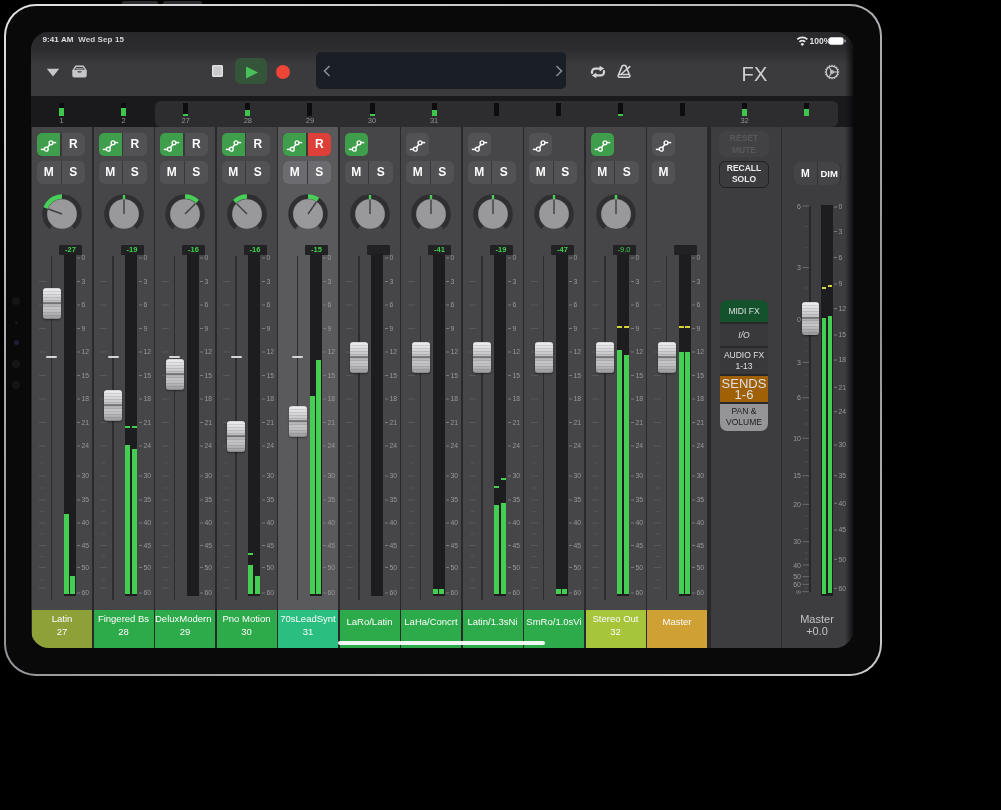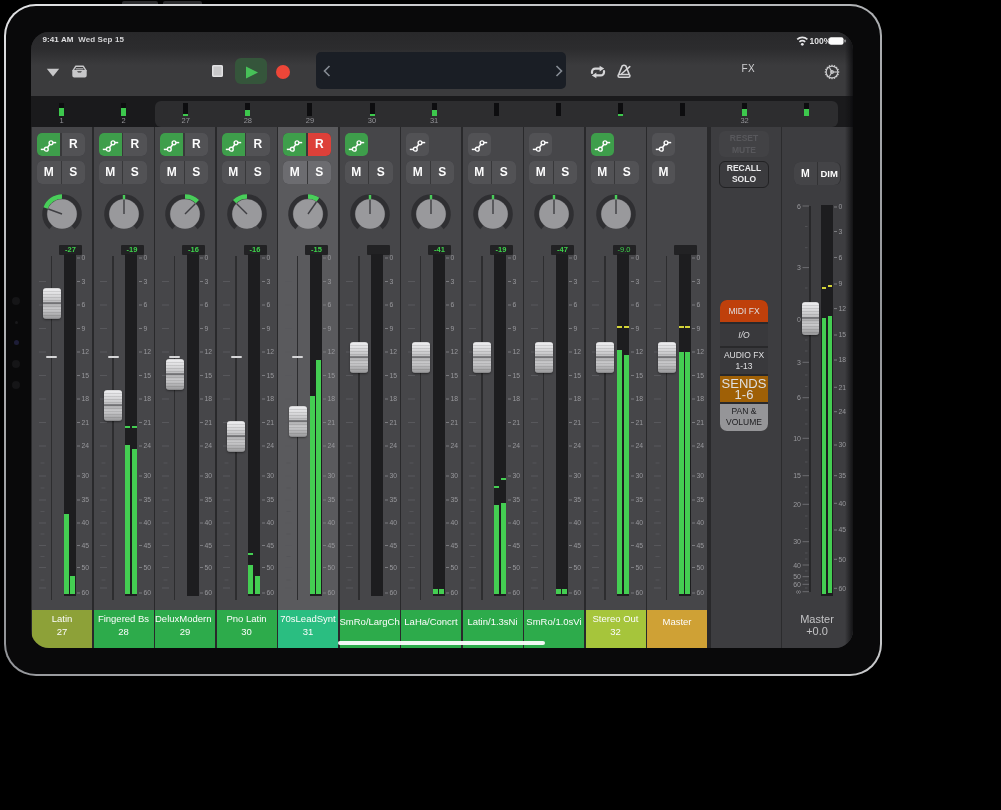--- a/index.html
+++ b/index.html
@@ -61,21 +61,21 @@
         <path d="M2,8 V6.8 A3.2,3.2 0 0 1 5.2,3.6 H10" fill="none" stroke="#d8d8da" stroke-width="2.2" stroke-linecap="round"></path>
         <polygon points="9.6,0.8 14.2,3.6 9.6,6.4" fill="#d8d8da"></polygon>
         <path d="M14,6 V7.2 A3.2,3.2 0 0 1 10.8,10.4 H6" fill="none" stroke="#d8d8da" stroke-width="2.2" stroke-linecap="round"></path>
         <polygon points="6.4,7.6 1.8,10.4 6.4,13.2" fill="#d8d8da"></polygon>
       </svg>
 <svg width="15" height="15" viewBox="0 0 15 15" style="position:absolute;left:586px;top:31.5px">
         <path d="M1.8,10.2 L5.2,1.9 Q7,0.5 8.8,1.9 L12.2,10.2" fill="none" stroke="#d8d8da" stroke-width="1.6" stroke-linejoin="round"></path>
         <rect x="1" y="10.4" width="12" height="2.9" rx="1.45" fill="none" stroke="#d8d8da" stroke-width="1.5"></rect>
         <line x1="4.6" y1="9.8" x2="12.8" y2="2.6" stroke="#d8d8da" stroke-width="1.5" stroke-linecap="round"></line>
       </svg>
-<div style="left:710.5px;top:30.5px;width:30px;height:18px;font-size:10px;color:#d2d2d4;letter-spacing:0.3px">FX</div>
+<div style="left:710.5px;top:30.5px;width:30px;height:18px;font-size:20px;color:#d2d2d4;letter-spacing:0.3px">FX</div>
 <svg width="16" height="16" viewBox="0 0 16 16" style="position:absolute;left:792.5px;top:31.8px">
         <circle cx="8" cy="8" r="5.9" fill="none" stroke="#cfcfd1" stroke-width="1.3"></circle>
         <line x1="8.00" y1="2.10" x2="8.00" y2="0.70" stroke="#cfcfd1" stroke-width="1.1"></line>
         <line x1="10.26" y1="2.55" x2="10.79" y2="1.26" stroke="#cfcfd1" stroke-width="1.1"></line>
         <line x1="12.17" y1="3.83" x2="13.16" y2="2.84" stroke="#cfcfd1" stroke-width="1.1"></line>
         <line x1="13.45" y1="5.74" x2="14.74" y2="5.21" stroke="#cfcfd1" stroke-width="1.1"></line>
         <line x1="13.90" y1="8.00" x2="15.30" y2="8.00" stroke="#cfcfd1" stroke-width="1.1"></line>
         <line x1="13.45" y1="10.26" x2="14.74" y2="10.79" stroke="#cfcfd1" stroke-width="1.1"></line>
         <line x1="12.17" y1="12.17" x2="13.16" y2="13.16" stroke="#cfcfd1" stroke-width="1.1"></line>
         <line x1="10.26" y1="13.45" x2="10.79" y2="14.74" stroke="#cfcfd1" stroke-width="1.1"></line>
@@ -474,21 +474,21 @@
         <text x="4.5" y="319.7" font-size="6.8" fill="#9b9b9f" font-family="Liberation Sans">50</text>
         <line x1="0" y1="343.0" x2="3" y2="343.0" stroke="#7c7c80" stroke-width="1"></line>
         <text x="4.5" y="345.2" font-size="6.8" fill="#9b9b9f" font-family="Liberation Sans">60</text>
       </svg>
 <div class="" style="left:217.0px;top:533px;width:5.3px;height:29px;background:#45d153"></div>
 <div class="" style="left:223.7px;top:544px;width:5.3px;height:18px;background:#45d153"></div>
 <div class="" style="left:217.0px;top:521px;width:5.3px;height:2.2px;background:#45d153"></div>
 <div class="" style="left:196.0px;top:388.5px;width:18px;height:31px;border-radius:3px;background:repeating-linear-gradient(180deg,rgba(0,0,0,0.10) 0 1px,rgba(255,255,255,0) 1px 3px),linear-gradient(180deg,#f2f2f4 0%,#e2e2e4 18%,#c6c6c8 42%,#b2b2b4 52%,#cdcdcf 68%,#99999b 100%);box-shadow:0 1px 2px rgba(0,0,0,0.4)"></div>
 <div class="" style="left:196.0px;top:402.8px;width:18px;height:2.2px;background:rgba(70,70,74,0.5)"></div>
 <div class="" style="left:185.5px;top:577.5px;width:60px;height:38.5px;background:#2eae4c"></div>
-<div class="" style="left:185.5px;top:581px;width:60px;height:11px;font-size:9.5px;color:#fff;text-align:center;line-height:11px">Pno Latin</div>
+<div class="" style="left:185.5px;top:581px;width:60px;height:11px;font-size:9.5px;color:#fff;text-align:center;line-height:11px">Pno Motion</div>
 <div class="" style="left:185.5px;top:594px;width:60px;height:11px;font-size:9.5px;color:#fff;text-align:center;line-height:11px">30</div>
 <div class="" style="left:247.0px;top:95px;width:60px;height:482.5px;background:#5c5c5f"></div>
 <div class="" style="left:252.0px;top:100.5px;width:48px;height:23px;border-radius:5px;overflow:hidden;background:#39393b"></div>
 <div class="" style="left:252.0px;top:100.5px;width:23.5px;height:23px;border-radius:5px 0 0 5px;overflow:hidden">
         <svg width="23" height="23" viewBox="0 0 23 23" style="position:absolute;left:0;top:0">
           <rect width="23" height="23" fill="#3fa04c"></rect>
           <line x1="3.8" y1="16.4" x2="7.5" y2="16.4" stroke="#fff" stroke-width="1.5"></line>
           <line x1="15.5" y1="9.6" x2="19.2" y2="9.6" stroke="#fff" stroke-width="1.5"></line>
           <line x1="9.3" y1="16.2" x2="14" y2="9.8" stroke="#fff" stroke-width="1.5"></line>
           <circle cx="9.3" cy="16.2" r="1.9" fill="#3fa04c" stroke="#fff" stroke-width="1.4"></circle>
@@ -648,21 +648,21 @@
         <line x1="0" y1="295.5" x2="3" y2="295.5" stroke="#7c7c80" stroke-width="1"></line>
         <text x="4.5" y="297.7" font-size="6.8" fill="#9b9b9f" font-family="Liberation Sans">45</text>
         <line x1="0" y1="317.5" x2="3" y2="317.5" stroke="#7c7c80" stroke-width="1"></line>
         <text x="4.5" y="319.7" font-size="6.8" fill="#9b9b9f" font-family="Liberation Sans">50</text>
         <line x1="0" y1="343.0" x2="3" y2="343.0" stroke="#7c7c80" stroke-width="1"></line>
         <text x="4.5" y="345.2" font-size="6.8" fill="#9b9b9f" font-family="Liberation Sans">60</text>
       </svg>
 <div class="" style="left:319.0px;top:309.5px;width:18px;height:31px;border-radius:3px;background:repeating-linear-gradient(180deg,rgba(0,0,0,0.10) 0 1px,rgba(255,255,255,0) 1px 3px),linear-gradient(180deg,#f2f2f4 0%,#e2e2e4 18%,#c6c6c8 42%,#b2b2b4 52%,#cdcdcf 68%,#99999b 100%);box-shadow:0 1px 2px rgba(0,0,0,0.4)"></div>
 <div class="" style="left:319.0px;top:323.8px;width:18px;height:2.2px;background:rgba(70,70,74,0.5)"></div>
 <div class="" style="left:308.5px;top:577.5px;width:60px;height:38.5px;background:#2eae4c"></div>
-<div class="" style="left:308.5px;top:584px;width:60px;height:11px;font-size:9.5px;color:#fff;text-align:center;line-height:11px">SmRo/LargCh</div>
+<div class="" style="left:308.5px;top:584px;width:60px;height:11px;font-size:9.5px;color:#fff;text-align:center;line-height:11px">LaRo/Latin</div>
 <div class="" style="left:370.0px;top:95px;width:60px;height:482.5px;background:#47474a"></div>
 <div class="" style="left:375.0px;top:100.5px;width:23px;height:23px;border-radius:5px;overflow:hidden">
         <svg width="23" height="23" viewBox="0 0 23 23" style="position:absolute;left:0;top:0">
           <rect width="23" height="23" fill="#535357"></rect>
           <line x1="3.8" y1="16.4" x2="7.5" y2="16.4" stroke="#fff" stroke-width="1.5"></line>
           <line x1="15.5" y1="9.6" x2="19.2" y2="9.6" stroke="#fff" stroke-width="1.5"></line>
           <line x1="9.3" y1="16.2" x2="14" y2="9.8" stroke="#fff" stroke-width="1.5"></line>
           <circle cx="9.3" cy="16.2" r="1.9" fill="#535357" stroke="#fff" stroke-width="1.4"></circle>
           <circle cx="14" cy="9.8" r="1.9" fill="#535357" stroke="#fff" stroke-width="1.4"></circle>
         </svg>
@@ -1079,21 +1079,21 @@
 <div class="" style="left:654.2px;top:320px;width:5.3px;height:242px;background:#45d153"></div>
 <div class="" style="left:647.5px;top:294px;width:5.3px;height:2.2px;background:#d6d639"></div>
 <div class="" style="left:654.2px;top:294px;width:5.3px;height:2.2px;background:#d6d639"></div>
 <div class="" style="left:626.5px;top:309.5px;width:18px;height:31px;border-radius:3px;background:repeating-linear-gradient(180deg,rgba(0,0,0,0.10) 0 1px,rgba(255,255,255,0) 1px 3px),linear-gradient(180deg,#f2f2f4 0%,#e2e2e4 18%,#c6c6c8 42%,#b2b2b4 52%,#cdcdcf 68%,#99999b 100%);box-shadow:0 1px 2px rgba(0,0,0,0.4)"></div>
 <div class="" style="left:626.5px;top:323.8px;width:18px;height:2.2px;background:rgba(70,70,74,0.5)"></div>
 <div class="" style="left:616.0px;top:577.5px;width:60px;height:38.5px;background:#d2a336"></div>
 <div class="" style="left:616.0px;top:584px;width:60px;height:11px;font-size:9.5px;color:#fff;text-align:center;line-height:11px">Master</div>
 <div class="" style="left:688px;top:99px;width:50px;height:26px;background:#434346;border-radius:6px;font-size:8.5px;font-weight:700;color:#5a5a5e;text-align:center;line-height:12px;padding-top:1px;box-sizing:border-box">RESET<br>MUTE</div>
 <div class="" style="left:688px;top:129px;width:50px;height:27px;background:#3c3c3f;border:1.6px solid #232325;border-radius:6px;font-size:8.5px;font-weight:700;color:#ededef;text-align:center;line-height:11px;padding-top:1px;box-sizing:border-box">RECALL<br>SOLO</div>
 <div class="" style="left:689px;top:267.5px;width:48px;height:131px;background:#2a2a2c;border-radius:7px"></div>
-<div class="" style="left:689px;top:267.5px;width:48px;height:22px;background:#c2410c;border-radius:7px 7px 0 0;font-size:8.5px;color:#e2e2e4;text-align:center;line-height:22px;">MIDI FX</div>
+<div class="" style="left:689px;top:267.5px;width:48px;height:22px;background:#14532d;border-radius:7px 7px 0 0;font-size:8.5px;color:#e2e2e4;text-align:center;line-height:22px;">MIDI FX</div>
 <div class="" style="left:689px;top:291.5px;width:48px;height:22px;background:#3a3a3d;border-radius:0;font-size:8.5px;color:#e2e2e4;text-align:center;line-height:22px;font-style:italic;">I/O</div>
 <div class="" style="left:689px;top:315.5px;width:48px;height:26px;background:#3a3a3d;border-radius:0;font-size:8.5px;color:#e2e2e4;text-align:center;line-height:11px;padding-top:2px;box-sizing:border-box;">AUDIO FX<br>1-13</div>
 <div class="" style="left:689px;top:343.5px;width:48px;height:26px;background:#a16207;border-radius:0;font-size:13px;color:#e2e2e4;text-align:center;line-height:11px;padding-top:2px;box-sizing:border-box;">SENDS<br>1-6</div>
 <div class="" style="left:689px;top:371.5px;width:48px;height:27px;background:#97979a;border-radius:0 0 7px 7px;font-size:8.5px;color:#212124;text-align:center;line-height:11px;padding-top:2px;box-sizing:border-box;">PAN &amp;<br>VOLUME</div>
 <div class="" style="left:763px;top:130px;width:46.5px;height:23px;background:#333335;border-radius:6px;overflow:hidden"></div>
 <div class="" style="left:763px;top:130px;width:22.7px;height:23px;background:#454548;border-radius:6px 0 0 6px;font-size:10.5px;font-weight:700;color:#fff;text-align:center;line-height:23px">M</div>
 <div class="" style="left:786.7px;top:130px;width:22.8px;height:23px;background:#454548;border-radius:0 6px 6px 0;font-size:9.5px;font-weight:700;color:#fff;text-align:center;line-height:23px">DIM</div>
 <svg width="20" height="400" viewBox="0 0 20 400" style="position:absolute;left:758.5px;top:168px">
         <text x="11" y="8.5" font-size="7" fill="#9b9b9f" text-anchor="end" font-family="Liberation Sans">6</text>
         <line x1="12.5" y1="6.0" x2="19" y2="6.0" stroke="#6e6e72" stroke-width="1"></line>

